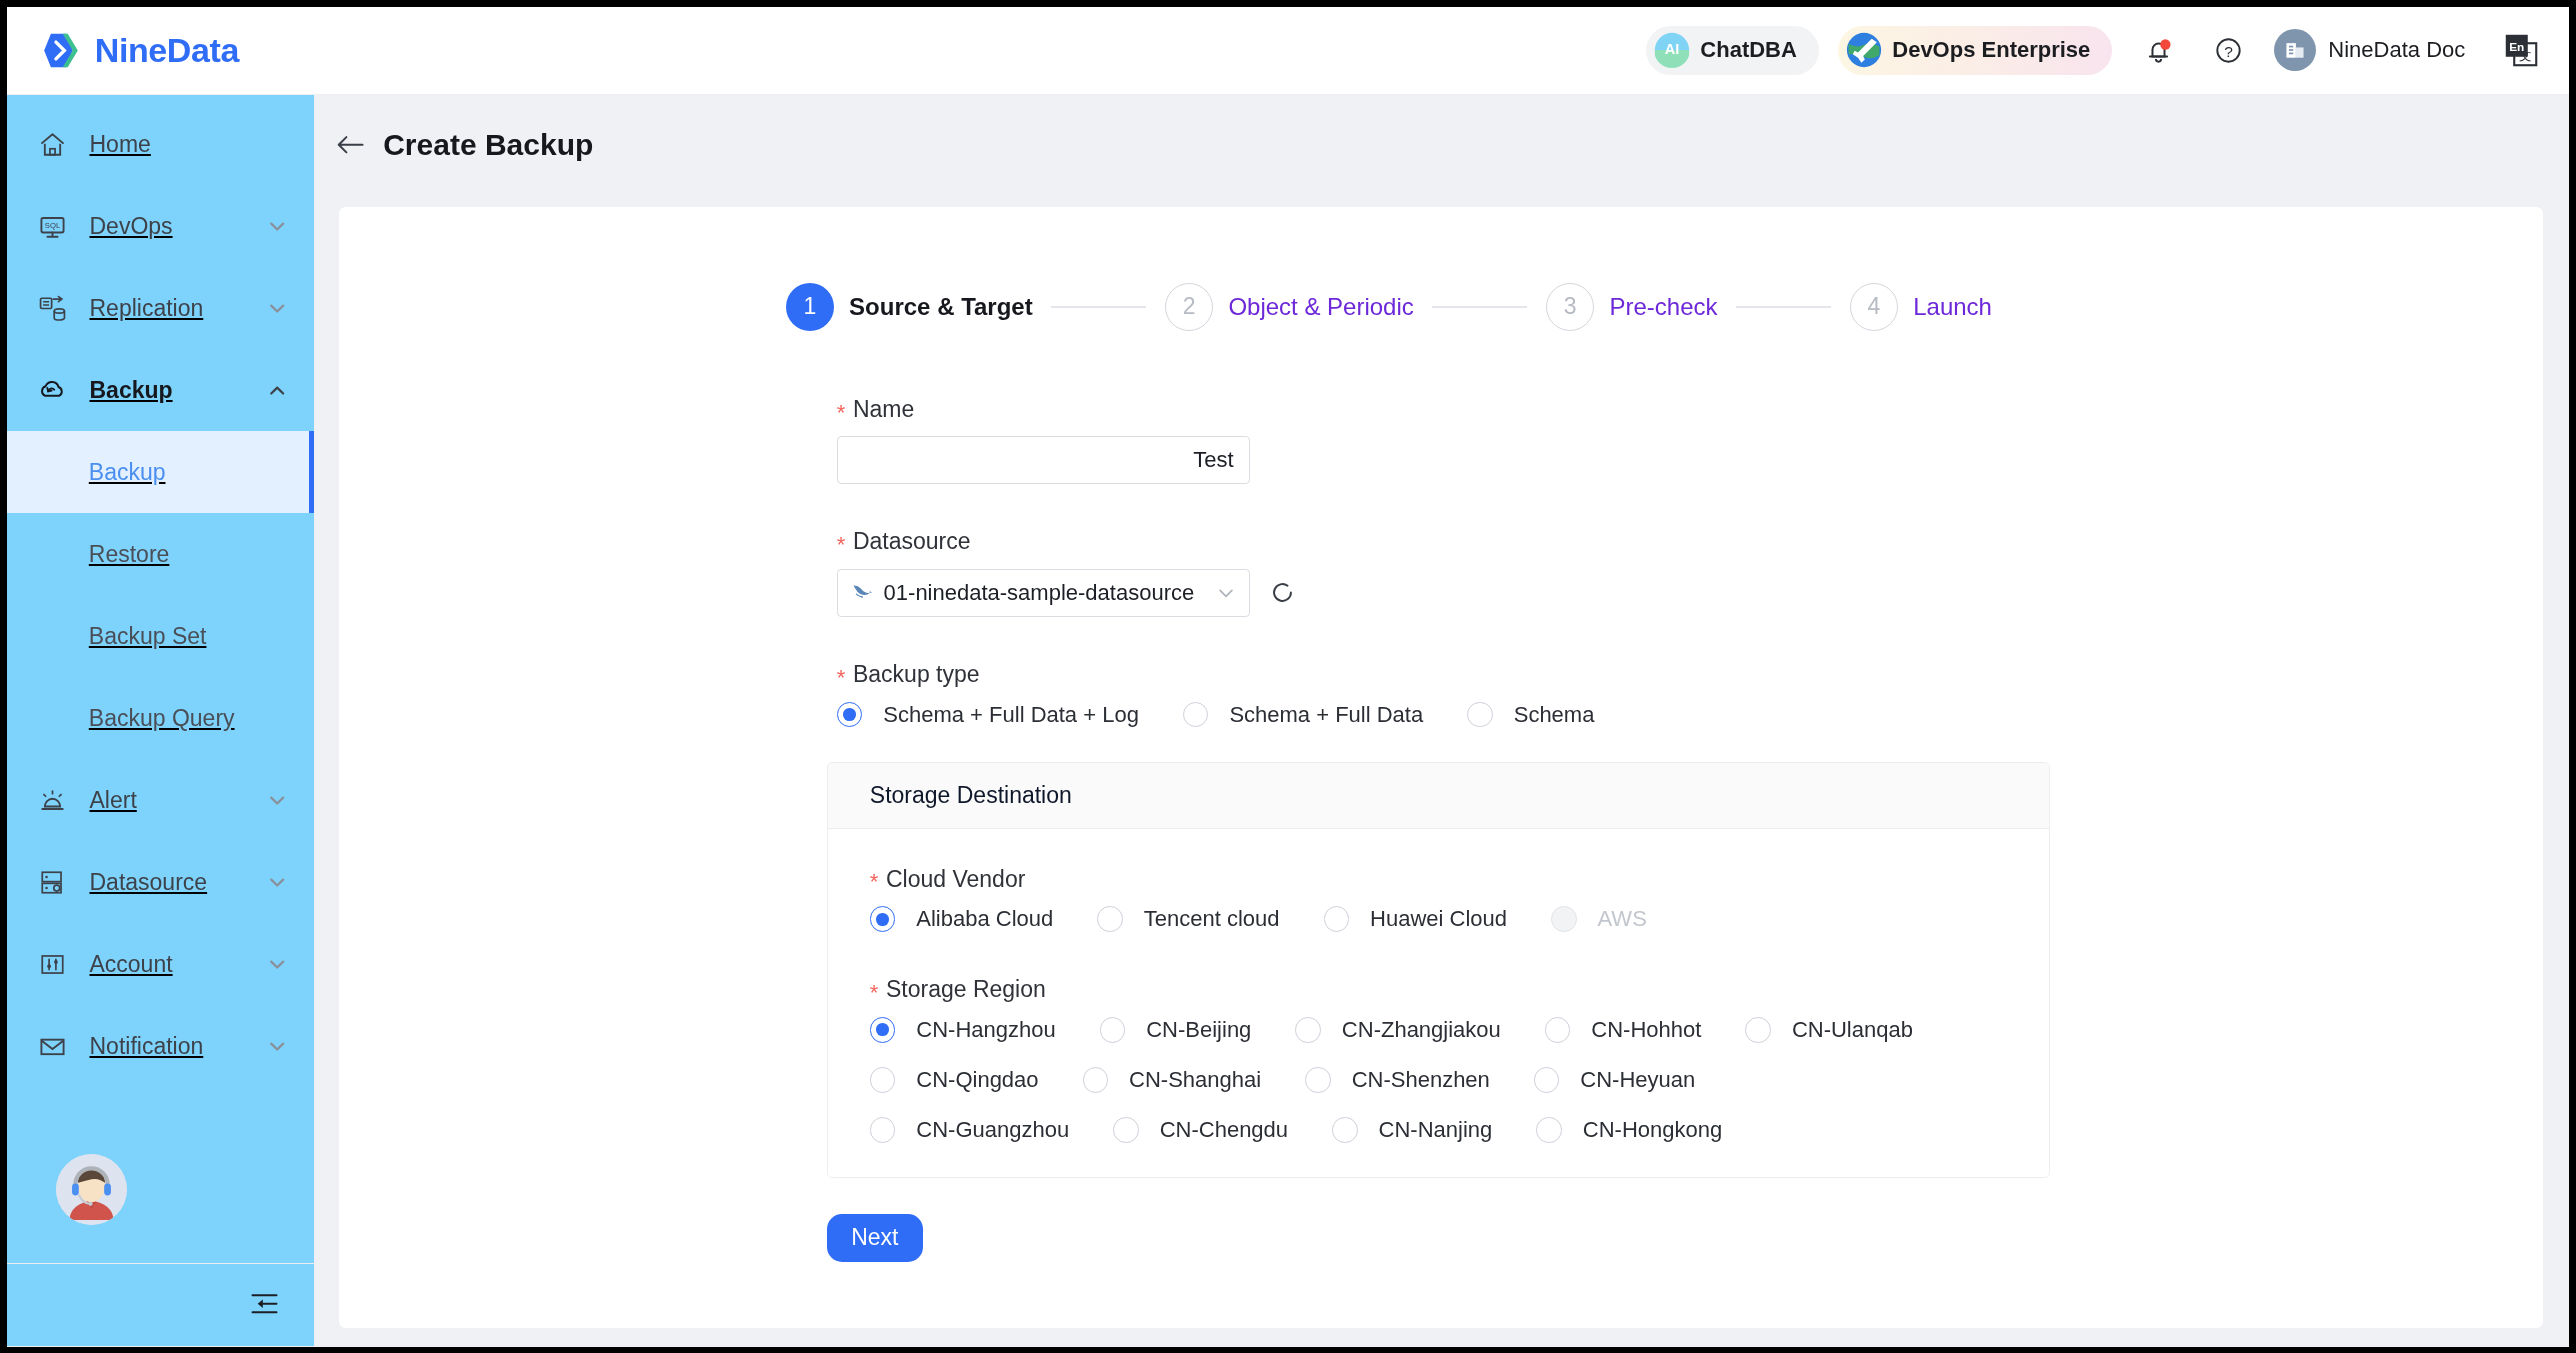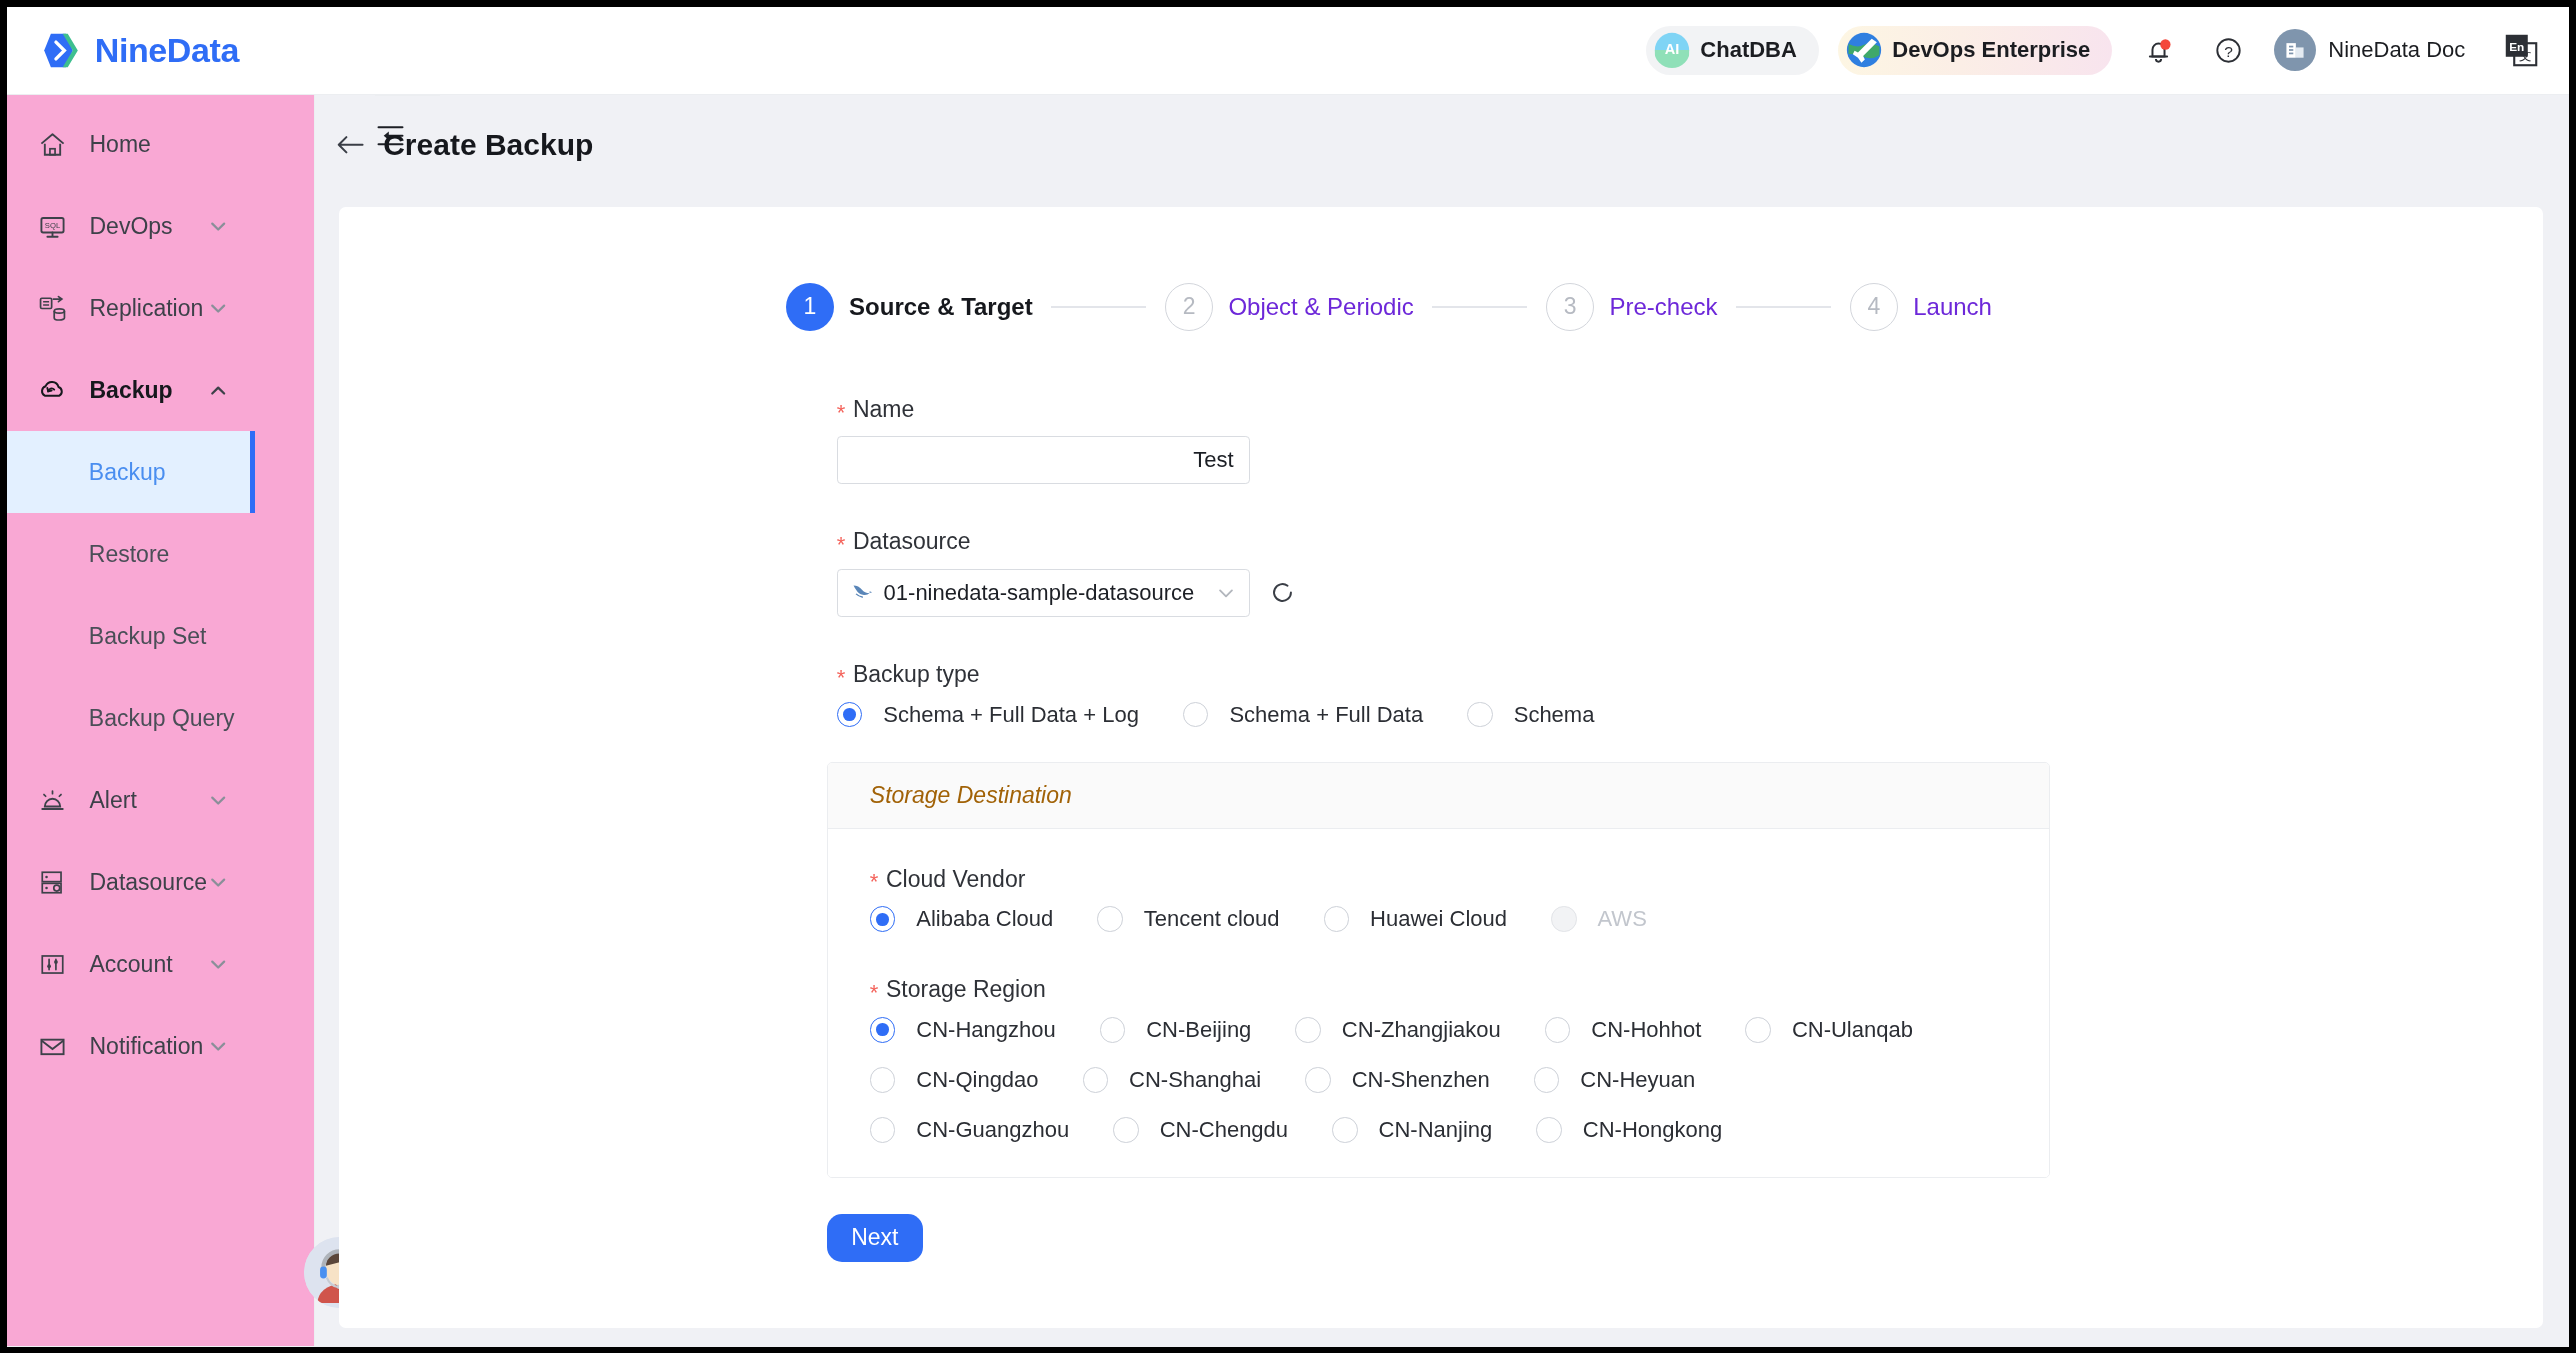--- a/index.html
+++ b/index.html
@@ -59,23 +59,23 @@
     background: #7f95ad; display: flex; align-items: center; justify-content: center;
     flex: none;
   }
   .doc-label { font-size: 22px; color: #1b1d21; margin-left: 12px; white-space: nowrap; }
   .lang-btn { width: 44px; height: 44px; margin-left: 34px; position: relative; }
 
   
   .sidebar {
     position: absolute; left: 0; top: 88px;
     width: 308px; height: 1251px;
-    background: #f9a8d4;
+    background: #7dd3fc;
     border-right: 0.8px solid #eceef1;
-    display: flex; flex-direction: row;
+    display: flex; flex-direction: column; text-decoration: underline;
   }
   .nav { padding-top: 8.5px; }
   .nav-item {
     height: 82px; display: flex; align-items: center;
     padding: 0 25.5px 0 28px; position: relative;
   }
   .nav-ico {
     width: 36px; height: 36px; flex: none;
     display: flex; align-items: center; justify-content: center;
   }
@@ -176,21 +176,21 @@
 
   
   .panel {
     margin-left: 488px; margin-top: 34px;
     width: 1223px; border: 0.8px solid #ebedf0; border-radius: 5.1px; overflow: hidden;
   }
   .panel-head {
     height: 66px; background: #fafafa; border-bottom: 0.8px solid #ebedf0;
     display: flex; align-items: center; padding-left: 42px;
   }
-  .panel-head-title { font-size: 23px; color: #a16207; font-style: italic; }
+  .panel-head-title { font-size: 23px; color: #0f172a; }
   .panel-body { padding: 37px 0 34px 42px; background: #fff; }
   .region-row { display: flex; align-items: center; margin-bottom: 24px; }
   .region-row:last-child { margin-bottom: 0; }
 
   .next-wrap { margin-left: 488px; margin-top: 36px; }
   .next-btn {
     width: 96px; height: 48px; background: #2f6df6; color: #fff;
     border: none; border-radius: 15px; font-size: 23px;
     font-family: "Liberation Sans", sans-serif; cursor: pointer;
   }

